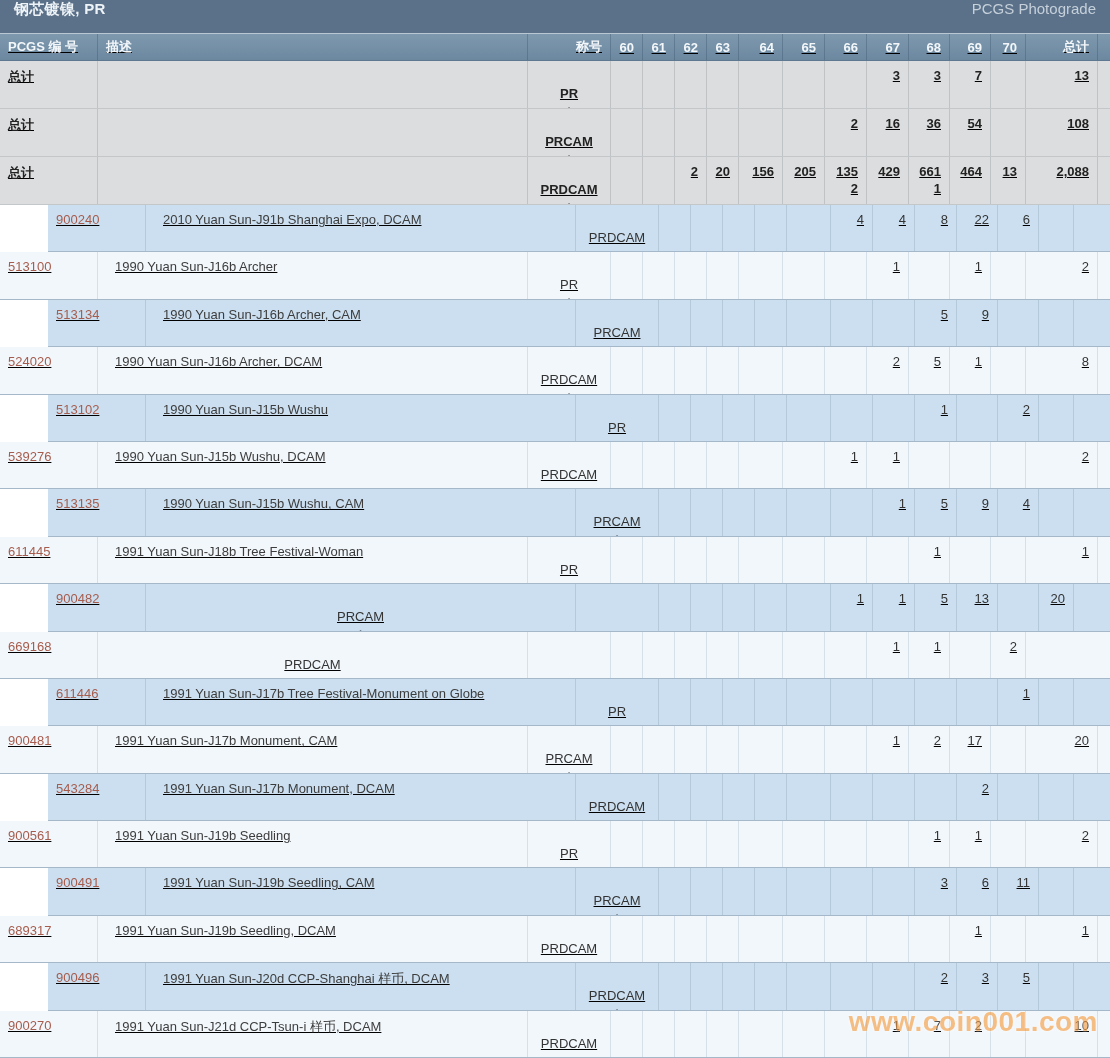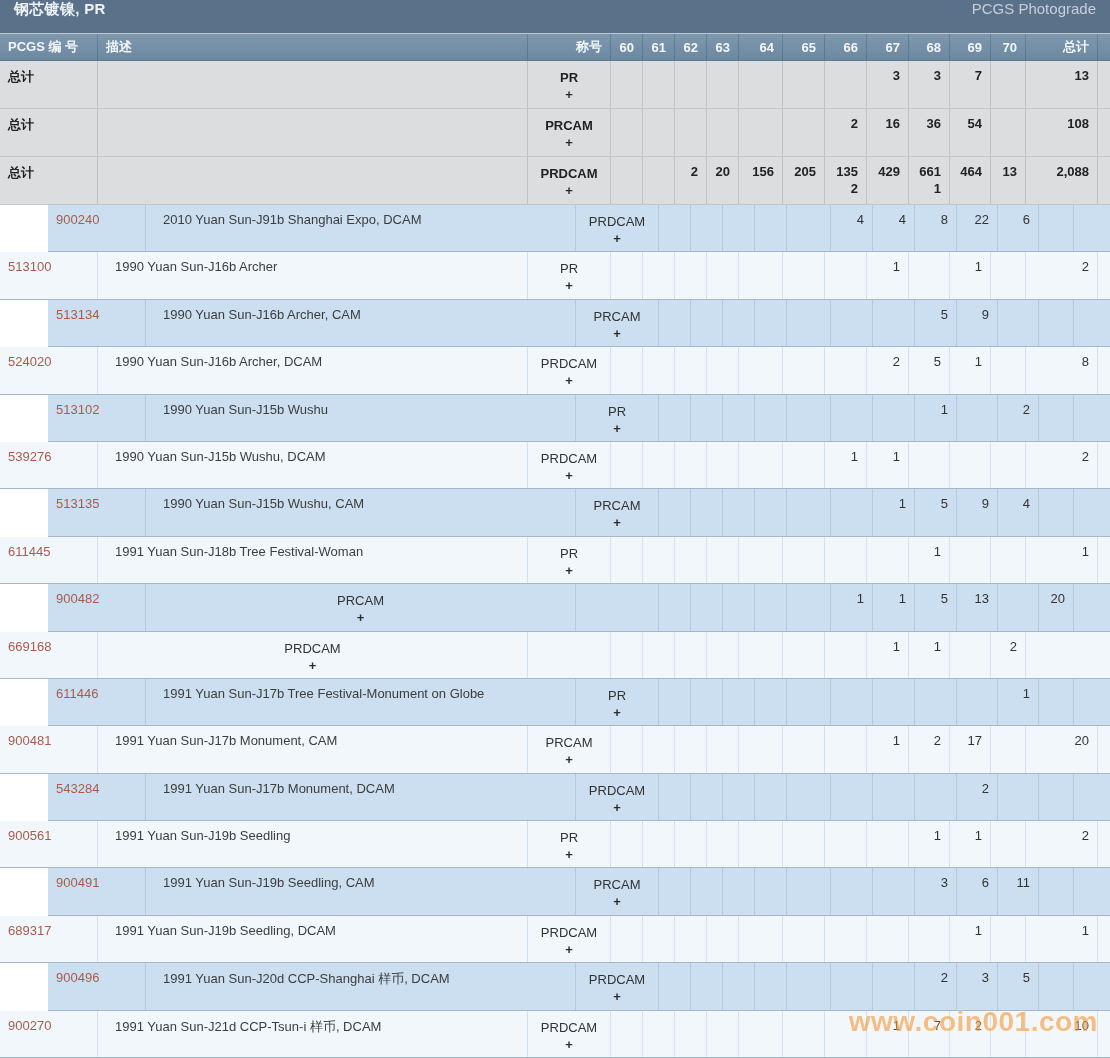--- a/index.html
+++ b/index.html
@@ -17,20 +17,21 @@
     height:33px;background:var(--c-titlebar);
     display:flex;align-items:flex-start;justify-content:space-between;
     padding:0 14px;box-sizing:border-box;
   }
   .title{color:#eef3f7;font-weight:bold;font-size:15px;letter-spacing:.3px;}
   .photograde{color:#c6d0da;font-size:15px;}
   
   .cols{
     display:grid;
     grid-template-columns:97px 430px 83px 32px 32px 32px 32px 44px 42px 42px 42px 41px 41px 35px 72px 13px;
+    text-decoration:underline;
   }
   .cell{overflow:hidden;font-size:13px;color:#333;box-sizing:border-box;}
   
   .head{
     height:28px;background:linear-gradient(var(--c-head-top),var(--c-head-bot));
     border-top:1px solid #b9c7d3;border-bottom:1px solid #5d7890;box-sizing:border-box;
   }
   .head .cell{color:#f3f7fa;font-weight:bold;display:flex;align-items:center;}
   .head .cell + .cell{border-left:1px solid rgba(55,80,105,.35);}
   .h-num,.h-desc{padding-left:8px;}
@@ -42,21 +43,21 @@
   .row-total .cell + .cell{border-left:1px solid #bfc3c6;}
   .row-total .cell{font-weight:bold;color:#222;}
   .row-data{height:47.4px;border-bottom:1px solid #a4b8c9;}
   .row-blue{background:var(--c-row-blue);margin-left:48px;}
   .row-blue .cell + .cell{border-left:1px solid #b4c9da;}
   .row-light{background:var(--c-row-light);}
   .row-light .cell + .cell{border-left:1px solid #d5e0e9;}
   .c-num{padding:7px 4px 0 8px;}
   .row-data .c-num{color:var(--c-link);cursor:pointer;}
   .c-desc{padding:7px 6px 0 17px;color:#3d3d3d;}
-  .c-desig{display:flex;flex-direction:column;align-items:center;padding-top:8px;line-height:17px;}
+  .c-desig{display:flex;flex-direction:column;align-items:center;padding-top:24px;line-height:17px;}
   .desig-plus{font-weight:bold;color:#2c2c2c;}
   .c-grade{text-align:right;padding:6px 8px 0 0;line-height:17px;}
   .c-total{text-align:right;padding:7px 8px 0 0;}
   
   .watermark{
     position:absolute;right:12px;bottom:20px;font-size:28px;font-weight:bold;
     color:var(--c-watermark);opacity:.62;letter-spacing:.5px;
     text-shadow:0 0 3px #fff,0 0 1px #fff;
   }
 </style>

